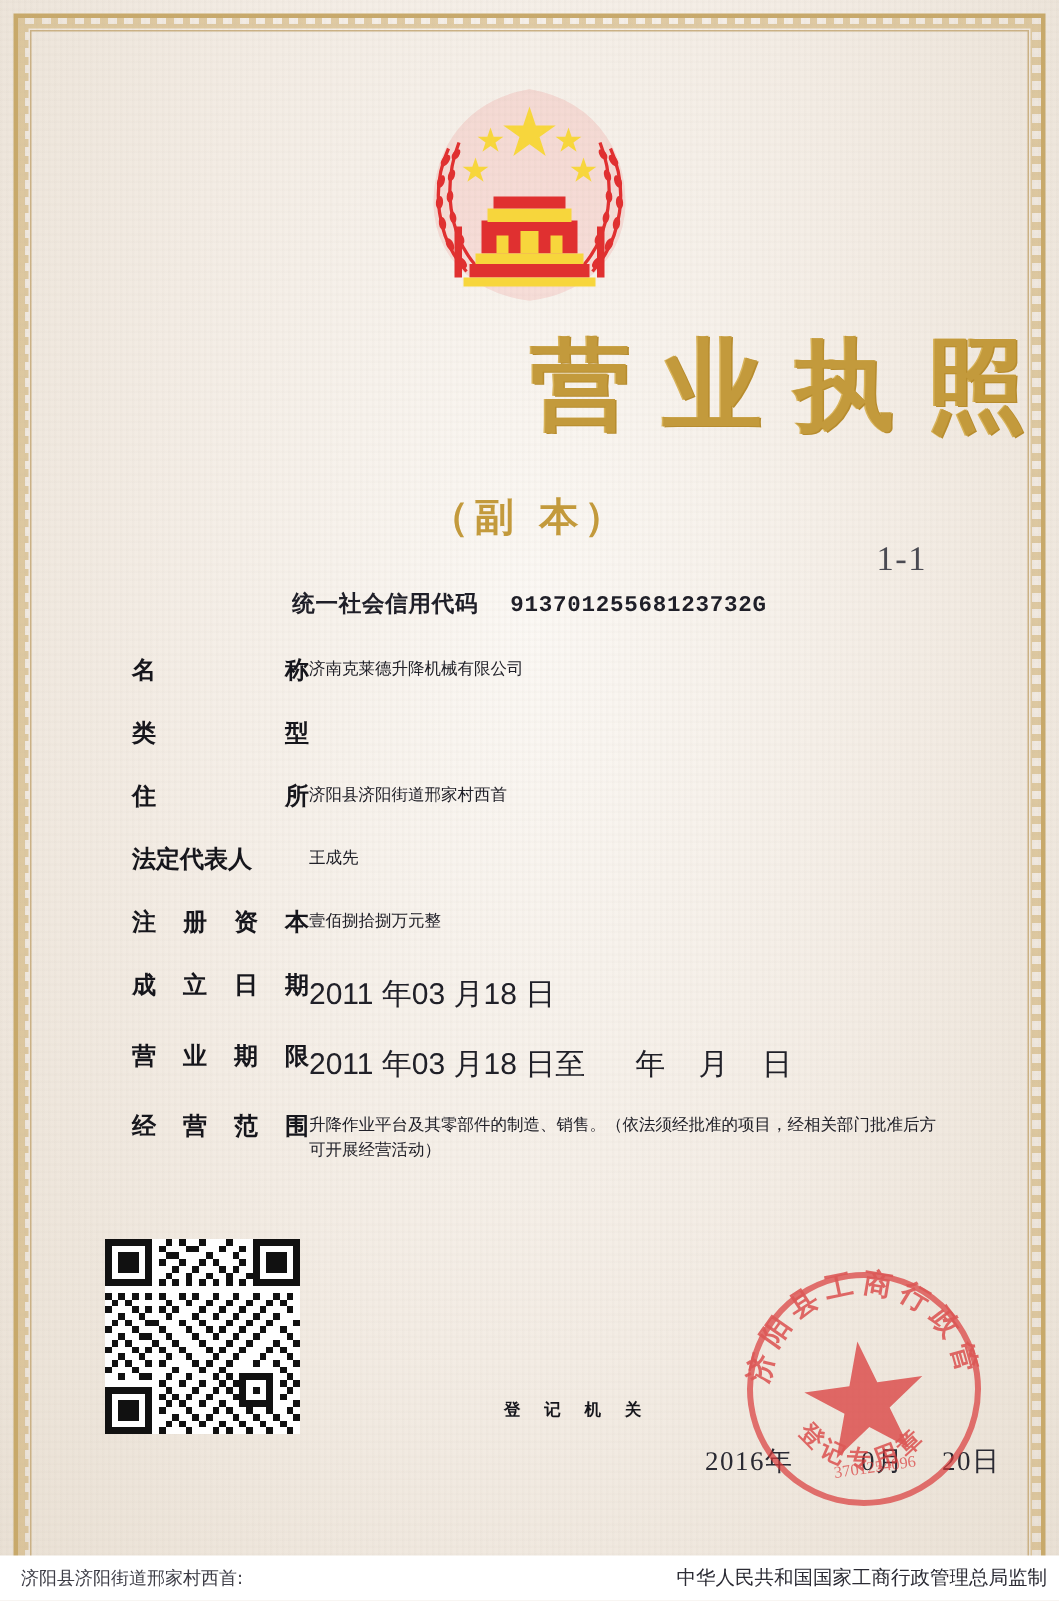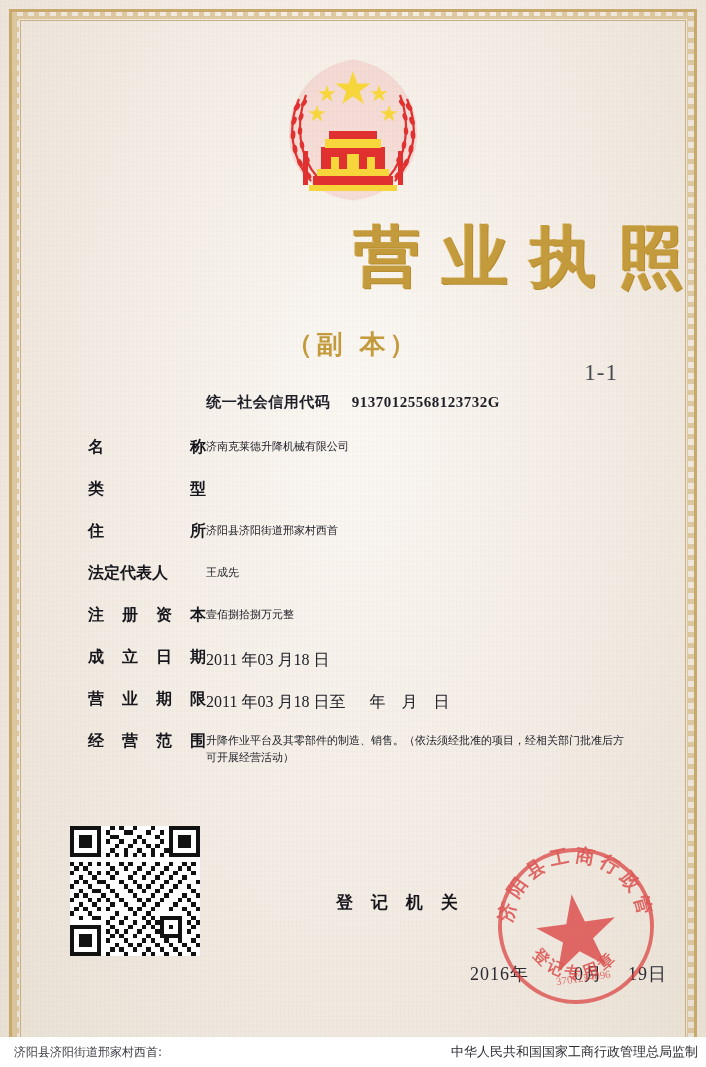--- a/index.html
+++ b/index.html
@@ -159,42 +159,42 @@
   }
   .field-value {
     flex: 1;
     font-family: Liberation Serif, serif;
     font-size: 11px;
     color: #202028;
     line-height: 1.5;
     padding-top: 1px;
   }
   .field-value.serif {
-    font-family: Liberation Serif, serif;
-    font-size: 16px;
+    font-family: Liberation Sans, sans-serif;
+    font-size: 20px;
   }
 
   
   .qr {
     position: absolute;
     left: 70px;
     top: 826px;
     width: 130px;
     height: 130px;
     background: #ffffff;
   }
   .qr canvas, .qr .qrgrid { display:block; }
 
   
   .reg-auth {
     position: absolute;
     left: 336px;
-    top: 891px;
+    top: 932px;
     font-family: "DejaVu Sans", "Liberation Sans", sans-serif;
-    font-size: 17px;
+    font-size: 11px;
     font-weight: bold;
     color: #16161c;
     letter-spacing: 6px;
   }
   .reg-date {
     position: absolute;
     left: 470px;
     top: 962px;
     font-family: "Liberation Serif", serif;
     font-size: 18px;
@@ -319,21 +319,21 @@
     </svg>
   </div>
 
   <div class="title">营业执照</div>
   <div class="subtitle">（副 本）</div>
   <div class="serial">1-1</div>
 
   <div class="credit-code">
     <span>统一社会信用代码</span>
     <span style="display:inline-block;width:10px"></span>
-    <span style="font-family:Liberation Serif, serif;font-weight:bold;">91370125568123732G</span>
+    <span style="font-family:Liberation Mono, monospace;font-weight:bold;">91370125568123732G</span>
   </div>
 
   <div class="fields">
 
     <div class="field-row">
       <div class="field-label">
         <span>名</span>
         <span>称</span>
       </div>
       <div class="field-value">济南克莱德升降机械有限公司</div>
@@ -638,21 +638,21 @@
     </svg>
   </div>
 
   <div class="reg-auth">登 记 机 关</div>
 
   <div class="reg-date">
     <span>2016</span><span>年</span>
     <span style="display:inline-block;width:34px"></span>
     <span>0</span><span>月</span>
     <span style="display:inline-block;width:14px"></span>
-    <span>19</span><span>日</span>
+    <span>20</span><span>日</span>
   </div>
 
   <div class="seal">
     <svg width="168" height="168" viewBox="0 0 168 168">
       <defs>
         <path id="sealArcTop" d="M 20 84 A 64 64 0 0 1 148 84"></path>
         <path id="sealArcBottom" d="M 32 84 A 52 52 0 0 0 136 84"></path>
       </defs>
       <circle cx="84" cy="84" r="76" fill="none" stroke="#d93a3a" stroke-width="4" opacity="0.85"></circle>
       <text font-family="'DejaVu Sans','Liberation Sans',sans-serif" font-size="19" font-weight="bold" fill="#d93a3a" opacity="0.9" letter-spacing="5">

